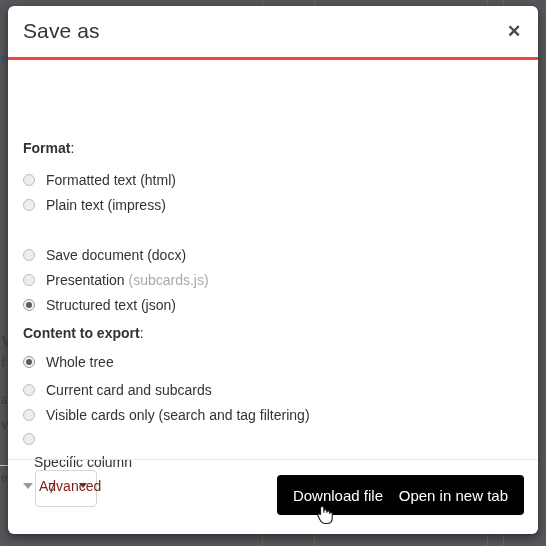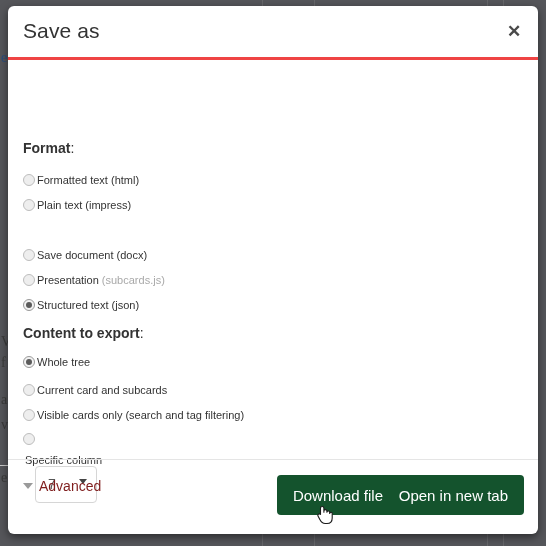--- a/index.html
+++ b/index.html
@@ -151,22 +151,22 @@
     content: "";
     position: absolute;
     left: 2px;
     top: 2px;
     width: 6px;
     height: 6px;
     border-radius: 50%;
     background: #5b5b5b;
   }
   .radio-label {
-    margin-left: 2px;
-    font-size: 11px;
+    margin-left: 11px;
+    font-size: 14px;
     color: #333333;
     white-space: nowrap;
   }
   .radio-label .muted { color: #a9a9a9; }
 
   
   #specific-column-row {
     position: absolute;
     left: 15px;
     top: 369px;
@@ -230,21 +230,21 @@
     flex: 0 0 74px;
     position: relative;
     border-top: 1px solid #e5e5e5;
   }
   .footer-btn {
     position: absolute;
     top: 15px;
     height: 40px;
     border: none;
     border-radius: 4px;
-    background: #14532d;
+    background: #000000;
     color: #ffffff;
     font-size: 15px;
     font-family: "Liberation Sans", sans-serif;
     cursor: pointer;
     padding: 0 16px;
   }
   #download-file-button { right: 139px; }
   #open-new-tab-button { right: 14px; }
 
   

